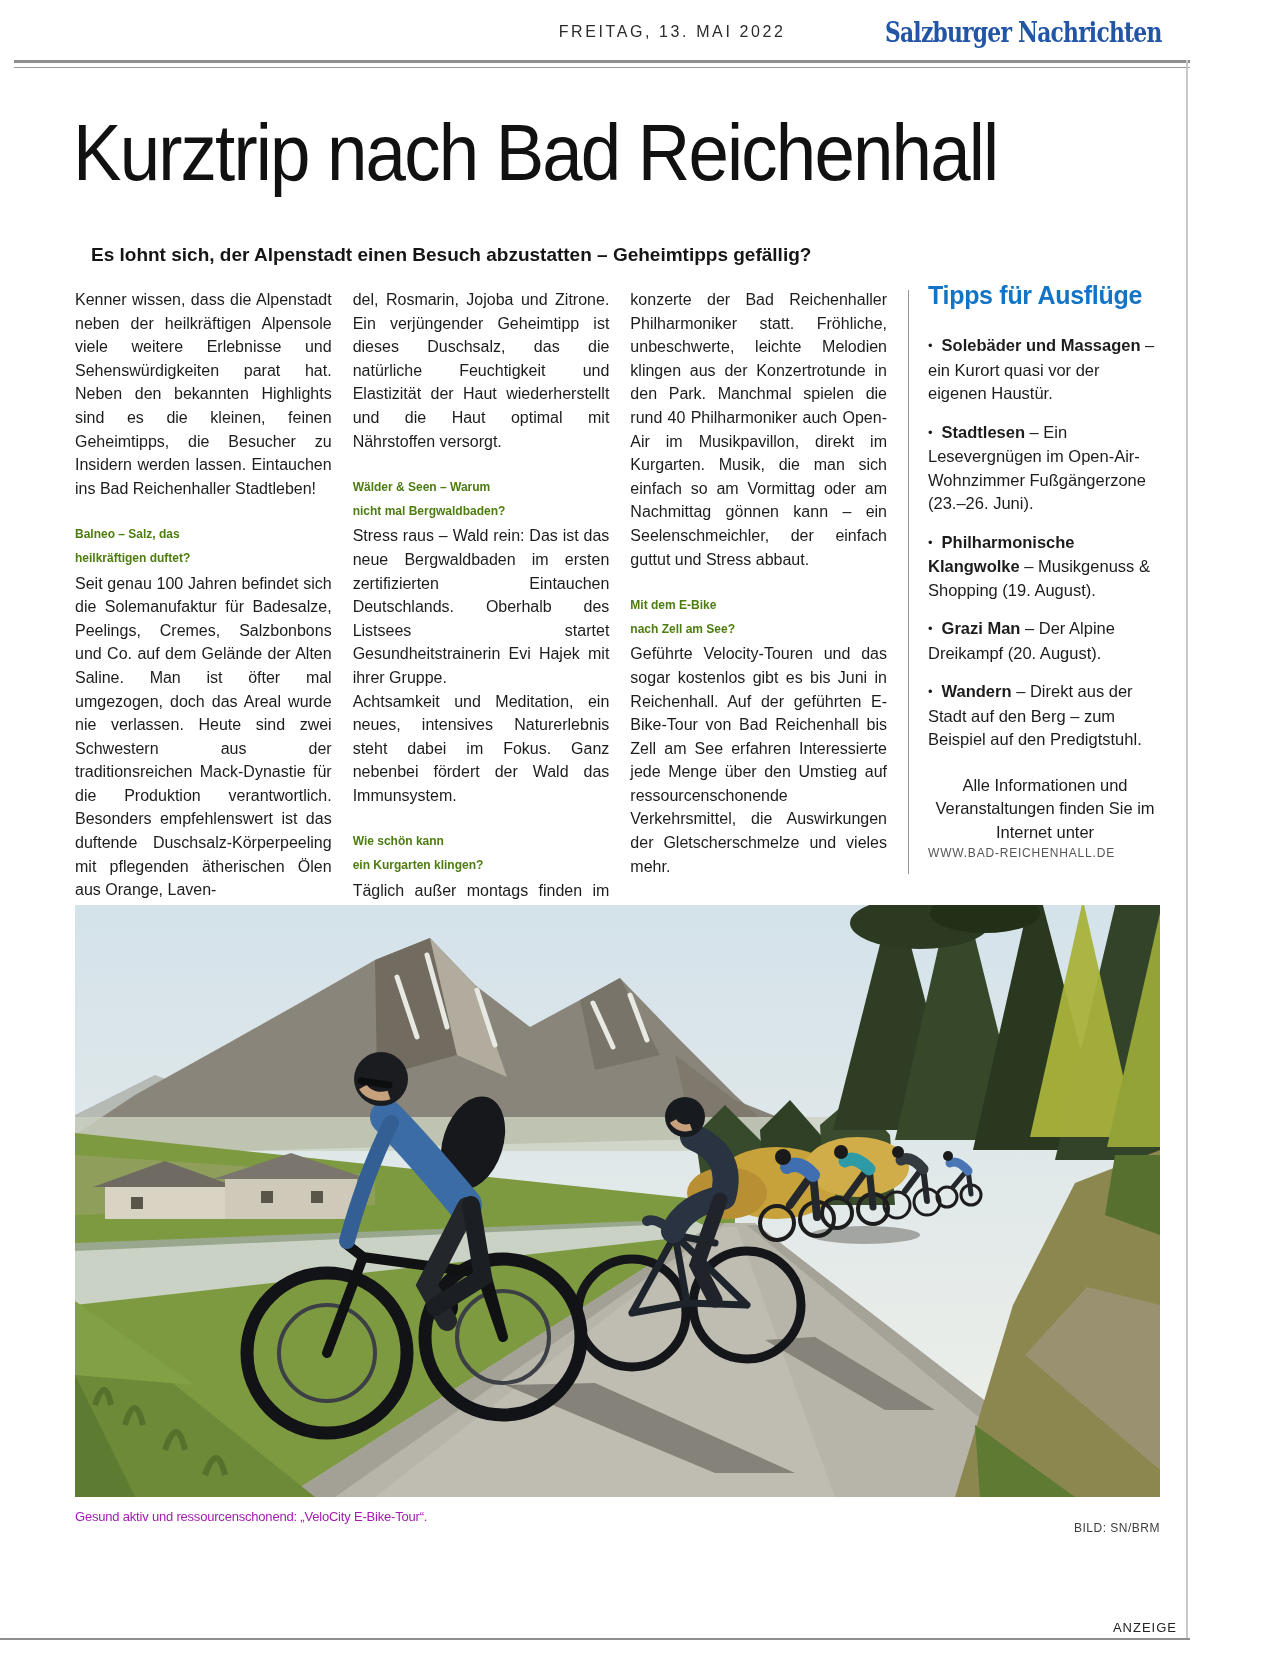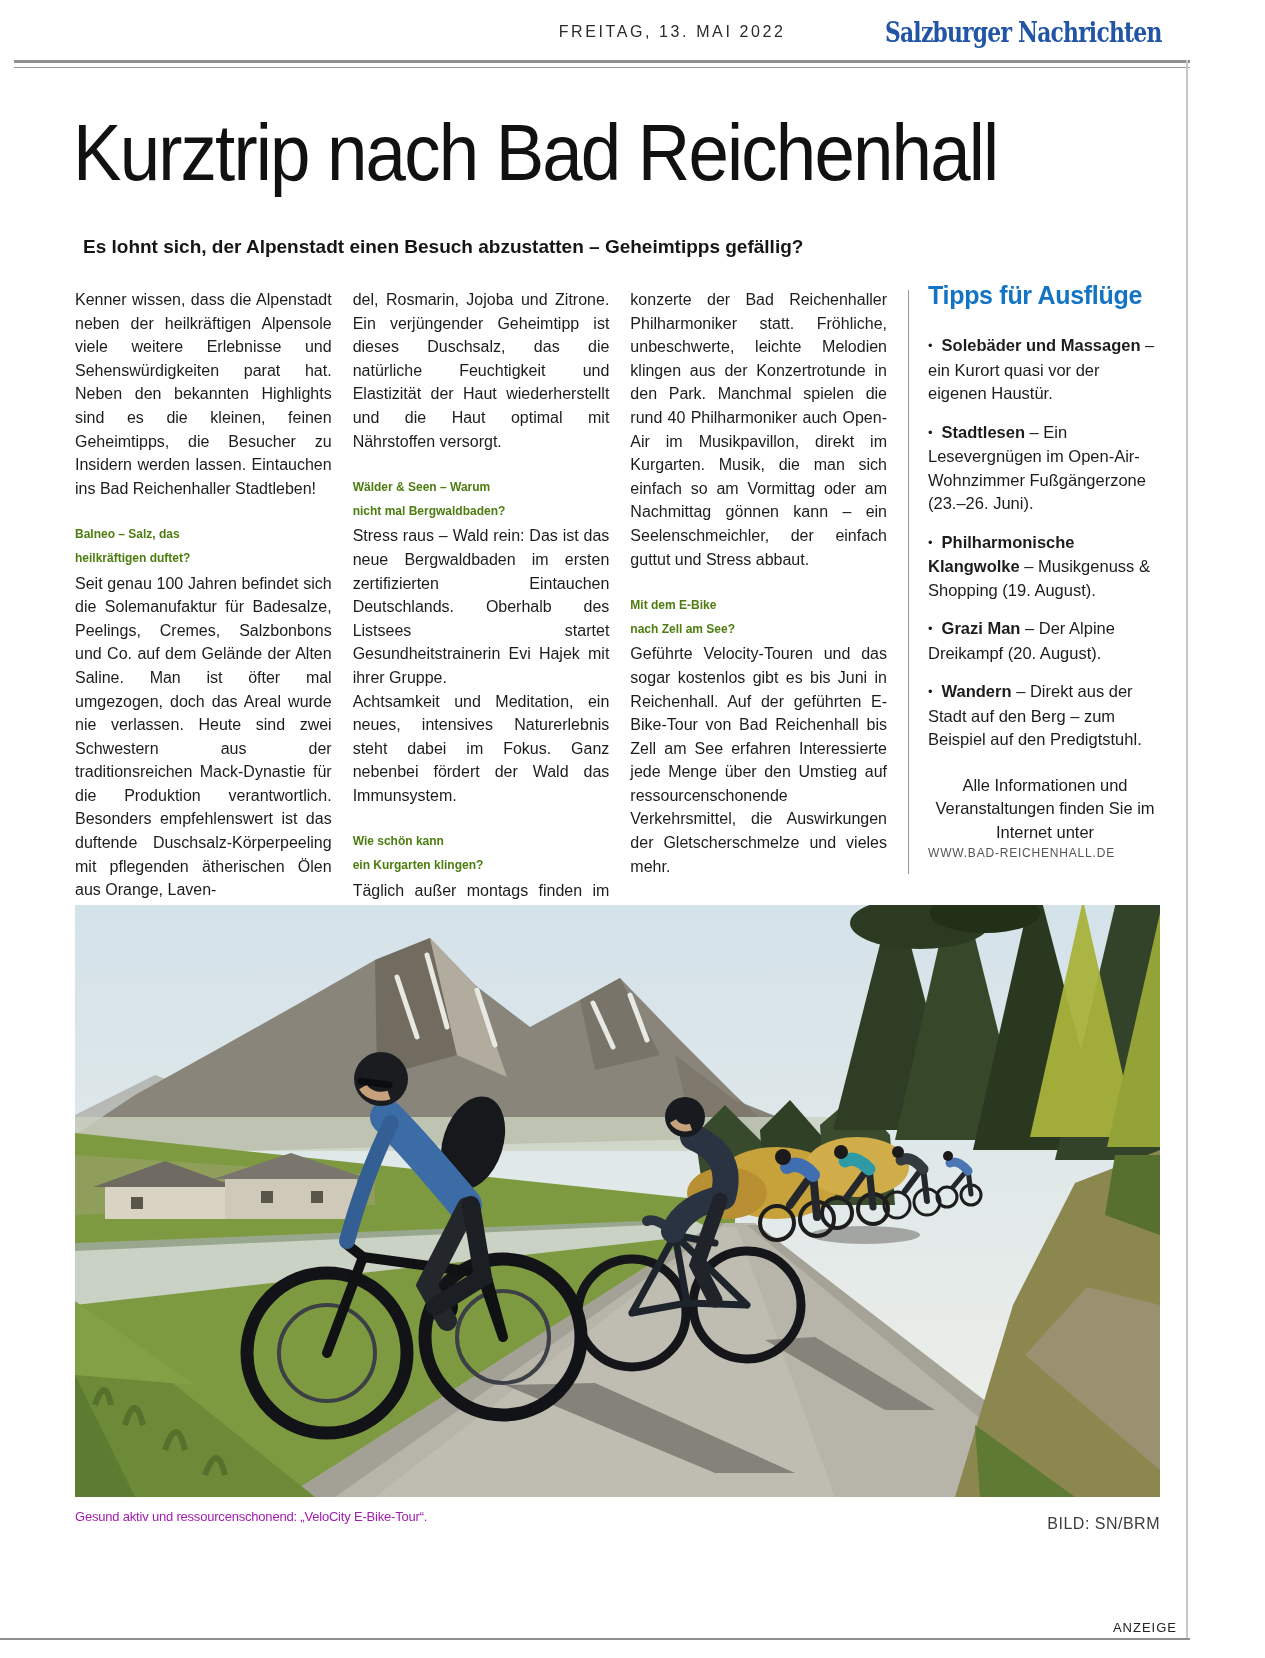--- a/index.html
+++ b/index.html
@@ -9,21 +9,21 @@
   
   .header-row{position:absolute;top:16px;left:0;width:1162px;display:flex;justify-content:flex-end;align-items:center;gap:22px;}
   .date{font-size:16px;letter-spacing:2.6px;color:#2b2b2b;padding-bottom:2px;}
   .masthead{font-family:"DejaVu Serif",serif;font-weight:700;font-size:28px;color:#2255a6;transform:scaleX(0.78);transform-origin:right center;white-space:nowrap;letter-spacing:-1px;}
   .rule{position:absolute;left:14px;right:75px;background:#8f8f8f;}
   .rule-thick{top:60px;height:3px;}
   .rule-thin{top:67px;height:1px;background:#9a9a9a;}
 
   
   .title{position:absolute;top:112px;left:73px;margin:0;font-weight:400;font-size:79px;line-height:1.05;letter-spacing:-2px;color:#111;transform:scaleX(0.92);transform-origin:left center;white-space:nowrap;}
-  .standfirst{position:absolute;top:228px;left:75px;margin:8px;font-size:19px;font-weight:700;color:#151515;}
+  .standfirst{position:absolute;top:228px;left:75px;margin:16px;font-size:19px;font-weight:700;color:#151515;}
 
   
   .columns{position:absolute;top:288px;left:75px;width:812px;display:grid;grid-template-columns:1fr 1fr 1fr;column-gap:21px;}
   .col p{margin:0;font-size:16px;line-height:23.6px;text-align:justify;}
   .col h3{margin:23px 0 1px 0;font-size:12px;line-height:23.6px;font-weight:700;color:#4d7c0f;}
 
   
   .colrule{position:absolute;left:908px;top:290px;height:584px;width:1px;background:#999;}
   .sidebar{position:absolute;left:928px;top:281px;width:234px;}
   .sidebar h2{margin:0 0 24px 0;font-size:25px;font-weight:700;color:#1373c4;letter-spacing:-0.3px;}
@@ -32,21 +32,21 @@
   .tip .lead{font-weight:700;}
   .sb-footer{margin:22px 0 2px 0;font-size:16.5px;line-height:23.5px;text-align:center;}
   .sb-url{margin:2px 0 0 0;font-size:12px;letter-spacing:0.8px;color:#555;}
 
   
   .photo{position:absolute;left:75px;top:905px;width:1085px;height:592px;margin:0;overflow:hidden;background:#dfe7ea;}
   .photo svg{display:block;}
 
   .caption-row{position:absolute;left:75px;top:1509px;width:1085px;display:flex;justify-content:space-between;align-items:flex-start;}
   .caption{font-size:13px;font-weight:400;color:#a21caf;letter-spacing:-0.2px;}
-  .credit{font-size:16px;color:#3d3d3d;letter-spacing:0.5px;margin-top:6px;}
+  .credit{font-size:12px;color:#3d3d3d;letter-spacing:0.5px;margin-top:12px;}
 
   
   .page-edge-right{position:absolute;left:1186px;top:60px;height:1580px;width:2px;background:#c8c8c8;}
   .bottom-rule{position:absolute;left:0;top:1616px;width:1190px;display:flex;align-items:flex-end;}
   .bottom-rule .seg{flex:1;border-bottom:2px solid #8e8e8e;height:22px;}
   .bottom-rule .seg-end{width:10px;border-bottom:2px solid #8e8e8e;height:22px;}
   .anzeige{font-size:13px;letter-spacing:1px;color:#222;padding:0 3px 3px 3px;border-bottom:2px solid #8e8e8e;}
 </style>
 </head>
 <body>

